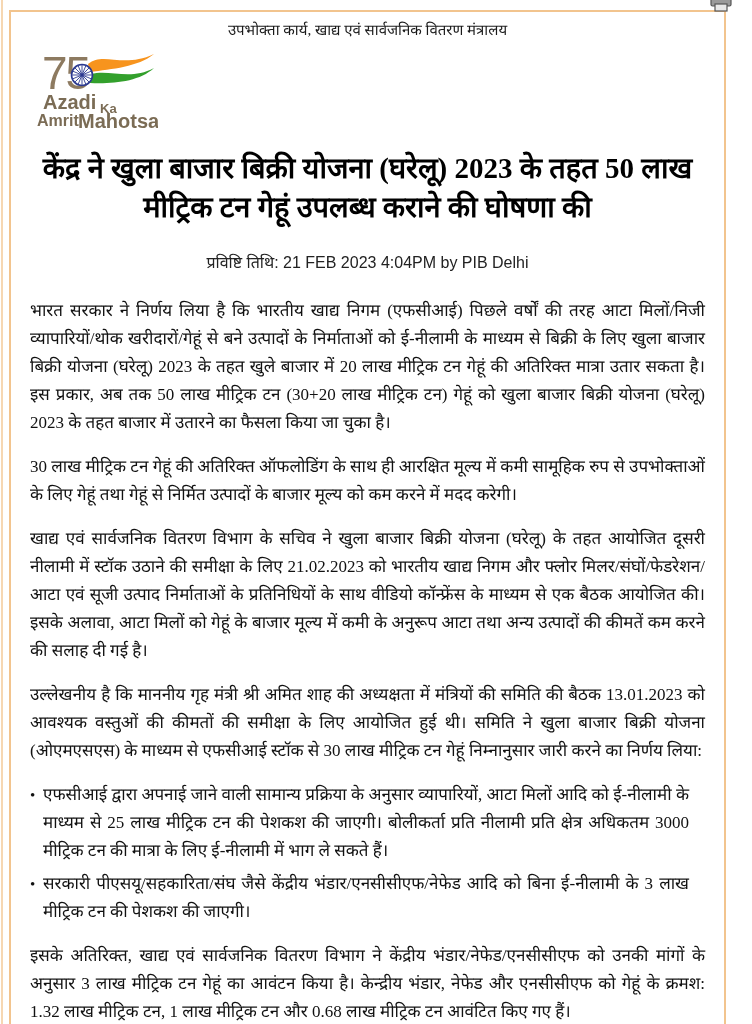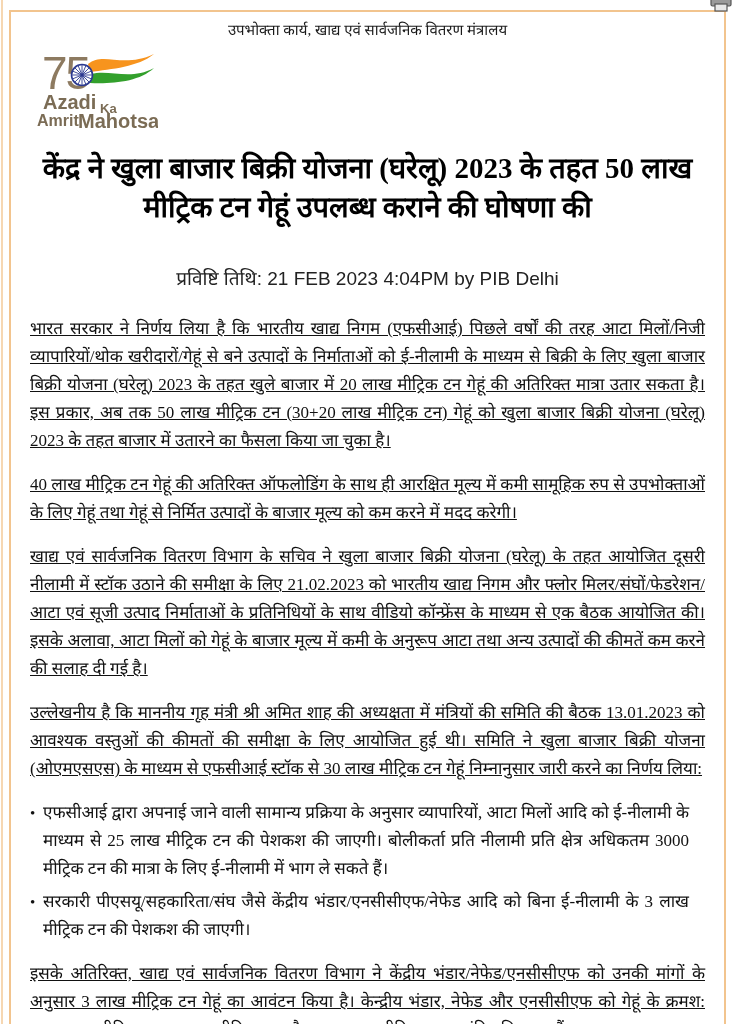--- a/index.html
+++ b/index.html
@@ -41,31 +41,31 @@
     font-weight: bold;
     font-size: 29px;
     line-height: 39px;
     margin: 20px auto 0;
     max-width: 652px;
     color: #000000;
   }
   .dateline {
     text-align: center;
     font-family: "Liberation Sans", sans-serif;
-    font-size: 19px;
+    font-size: 16px;
     color: #222222;
-    margin-top: 38px;
+    margin-top: 24px;
   }
   .content {
     margin-top: 24px;
     font-size: 17px;
     line-height: 28px;
     text-align: justify;
   }
-  .content p { margin: 0 0 16px 0; text-decoration: underline; }
+  .content p { margin: 0 0 16px 0; }
   .content ul {
     list-style: none;
     margin: 0 16px 16px 0;
     padding: 0 0 0 13px;
   }
   .content li {
     position: relative;
     margin-bottom: 5px;
   }
   .content li::before {
@@ -121,21 +121,21 @@
       </g>
     </svg>
   </div>
 
   <h1 class="title">केंद्र ने खुला बाजार बिक्री योजना (घरेलू) 2023 के तहत 50 लाख मीट्रिक टन गेहूं उपलब्ध कराने की घोषणा की</h1>
 
   <div class="dateline">प्रविष्टि तिथि: 21 FEB 2023 4:04PM by PIB Delhi</div>
 
   <div class="content">
     <p>भारत सरकार ने निर्णय लिया है कि भारतीय खाद्य निगम (एफसीआई) पिछले वर्षों की तरह आटा मिलों/निजी व्यापारियों/थोक खरीदारों/गेहूं से बने उत्पादों के निर्माताओं को ई-नीलामी के माध्यम से बिक्री के लिए खुला बाजार बिक्री योजना (घरेलू) 2023 के तहत खुले बाजार में 20 लाख मीट्रिक टन गेहूं की अतिरिक्त मात्रा उतार सकता है। इस प्रकार, अब तक 50 लाख मीट्रिक टन (30+20 लाख मीट्रिक टन) गेहूं को खुला बाजार बिक्री योजना (घरेलू) 2023 के तहत बाजार में उतारने का फैसला किया जा चुका है।</p>
-    <p>40 लाख मीट्रिक टन गेहूं की अतिरिक्त ऑफलोडिंग के साथ ही आरक्षित मूल्य में कमी सामूहिक रुप से उपभोक्ताओं के लिए गेहूं तथा गेहूं से निर्मित उत्पादों के बाजार मूल्य को कम करने में मदद करेगी।</p>
+    <p>30 लाख मीट्रिक टन गेहूं की अतिरिक्त ऑफलोडिंग के साथ ही आरक्षित मूल्य में कमी सामूहिक रुप से उपभोक्ताओं के लिए गेहूं तथा गेहूं से निर्मित उत्पादों के बाजार मूल्य को कम करने में मदद करेगी।</p>
     <p>खाद्य एवं सार्वजनिक वितरण विभाग के सचिव ने खुला बाजार बिक्री योजना (घरेलू) के तहत आयोजित दूसरी नीलामी में स्टॉक उठाने की समीक्षा के लिए 21.02.2023 को भारतीय खाद्य निगम और फ्लोर मिलर/संघों/फेडरेशन/आटा एवं सूजी उत्पाद निर्माताओं के प्रतिनिधियों के साथ वीडियो कॉन्फ्रेंस के माध्यम से एक बैठक आयोजित की। इसके अलावा, आटा मिलों को गेहूं के बाजार मूल्य में कमी के अनुरूप आटा तथा अन्य उत्पादों की कीमतें कम करने की सलाह दी गई है।</p>
     <p>उल्लेखनीय है कि माननीय गृह मंत्री श्री अमित शाह की अध्यक्षता में मंत्रियों की समिति की बैठक 13.01.2023 को आवश्यक वस्तुओं की कीमतों की समीक्षा के लिए आयोजित हुई थी। समिति ने खुला बाजार बिक्री योजना (ओएमएसएस) के माध्यम से एफसीआई स्टॉक से 30 लाख मीट्रिक टन गेहूं निम्नानुसार जारी करने का निर्णय लिया:</p>
 
     <ul>
       <li>एफसीआई द्वारा अपनाई जाने वाली सामान्य प्रक्रिया के अनुसार व्यापारियों, आटा मिलों आदि को ई-नीलामी के माध्यम से 25 लाख मीट्रिक टन की पेशकश की जाएगी। बोलीकर्ता प्रति नीलामी प्रति क्षेत्र अधिकतम 3000 मीट्रिक टन की मात्रा के लिए ई-नीलामी में भाग ले सकते हैं।</li>
       <li>सरकारी पीएसयू/सहकारिता/संघ जैसे केंद्रीय भंडार/एनसीसीएफ/नेफेड आदि को बिना ई-नीलामी के 3 लाख मीट्रिक टन की पेशकश की जाएगी।</li>
     </ul>
 
     <p>इसके अतिरिक्त, खाद्य एवं सार्वजनिक वितरण विभाग ने केंद्रीय भंडार/नेफेड/एनसीसीएफ को उनकी मांगों के अनुसार 3 लाख मीट्रिक टन गेहूं का आवंटन किया है। केन्द्रीय भंडार, नेफेड और एनसीसीएफ को गेहूं के क्रमश: 1.32 लाख मीट्रिक टन, 1 लाख मीट्रिक टन और 0.68 लाख मीट्रिक टन आवंटित किए गए हैं।</p>
 

